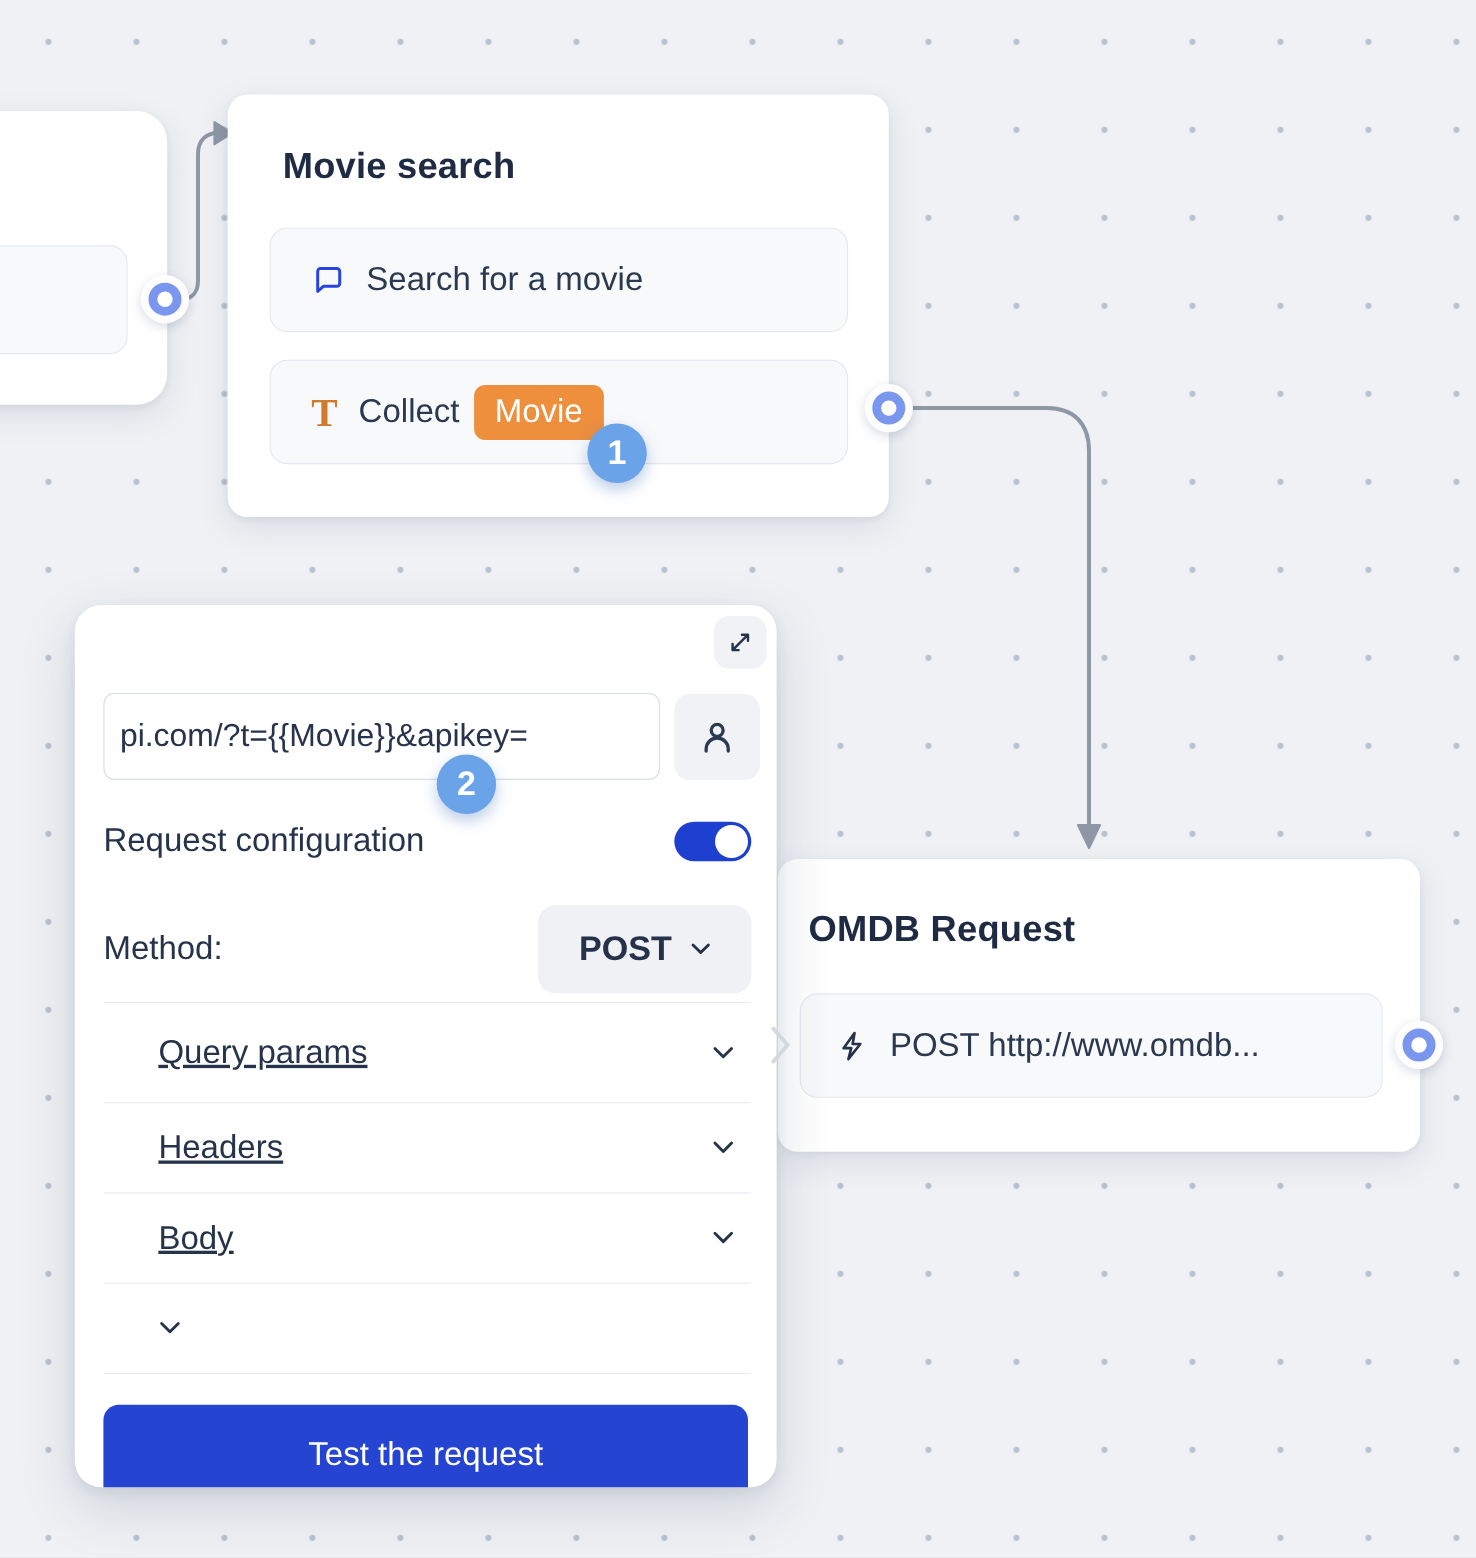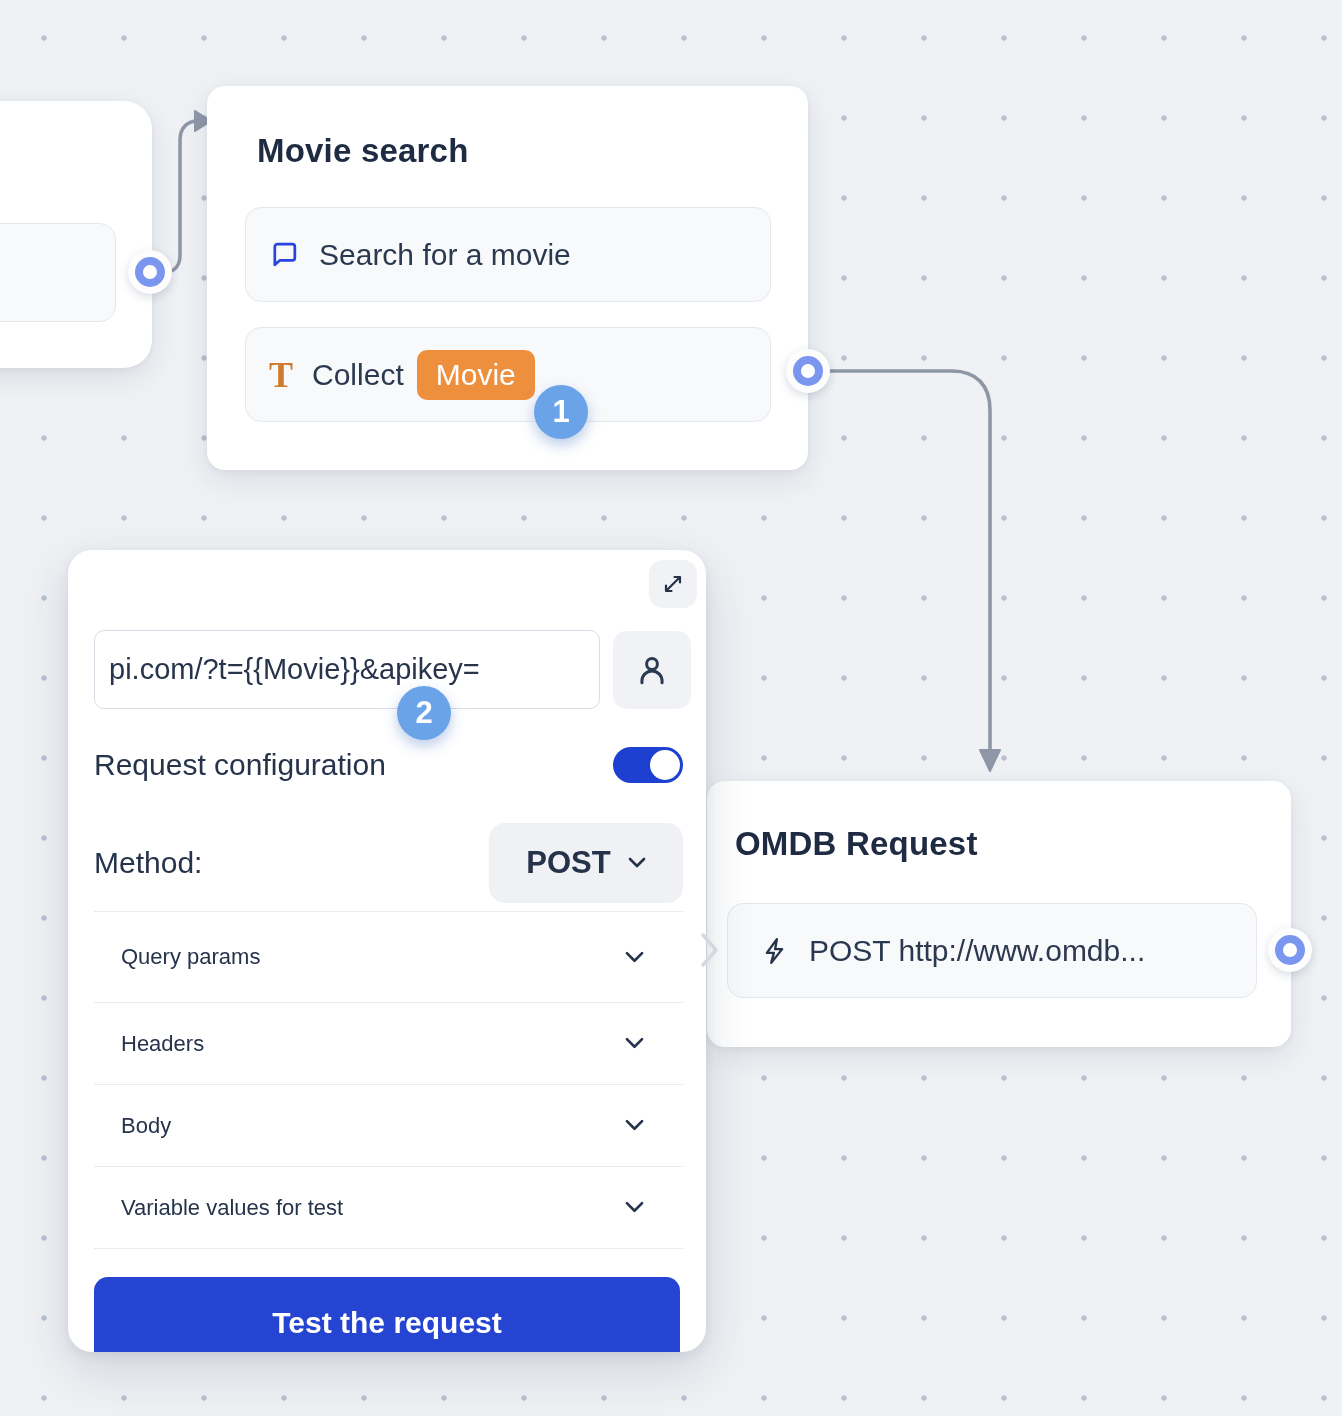--- a/index.html
+++ b/index.html
@@ -9,21 +9,21 @@
     background-image:radial-gradient(circle,#b9c1cf 2.4px,rgba(185,193,207,0) 3px);
     background-size:80px 80px;background-position:4px -2px;
     font-family:"Liberation Sans","DejaVu Sans",sans-serif;
     color:#2b3950;
   }
   .connectors{position:absolute;left:0;top:0;z-index:1;}
   .card{position:absolute;background:#fff;border-radius:18px;
     box-shadow:0 10px 30px rgba(40,55,90,.10),0 2px 6px rgba(40,55,90,.06);z-index:2;}
   .card-title{position:absolute;font-size:33px;font-weight:700;color:#1e2b42;letter-spacing:.2px;}
   .node-item{position:absolute;background:#f8f9fb;border:1.5px solid #e4e8ee;border-radius:16px;
-    display:flex;align-items:center;padding-left:23px;box-sizing:border-box;font-size:30px;color:#2b3950;}
+    display:flex;align-items:center;padding-left:37px;box-sizing:border-box;font-size:30px;color:#2b3950;}
   .node-item .ic{flex:0 0 auto;margin-right:19px;display:flex;align-items:center;}
   .chip{display:inline-flex;align-items:center;height:50px;padding:0 19px;margin-left:13px;
     background:#ee8f3e;border-radius:10px;color:#fff;font-size:30px;}
   .t-glyph{font-family:"Liberation Serif","DejaVu Serif",serif;font-size:36px;line-height:30px;
     font-weight:600;color:#cf7b2e;}
   .port{position:absolute;width:44px;height:44px;border-radius:50%;background:#fdfdfe;z-index:4;
     box-shadow:0 3px 10px rgba(40,60,100,.18);display:flex;align-items:center;justify-content:center;}
   .port-ring{width:30px;height:30px;border-radius:50%;border:8.5px solid #7b96ee;background:#fff;box-sizing:border-box;}
   .step-badge{position:absolute;width:54px;height:54px;border-radius:50%;background:#6ba3e9;z-index:5;
     color:#fff;font-size:31px;font-weight:700;display:flex;align-items:center;justify-content:center;
@@ -41,24 +41,24 @@
     align-items:center;justify-content:space-between;}
   .adv-label{font-size:30px;color:#25334b;}
   .toggle{width:70px;height:36px;border-radius:18px;background:#1e40d1;position:relative;}
   .toggle .knob{position:absolute;right:3px;top:3px;width:30px;height:30px;border-radius:50%;background:#fff;}
   .method-row{position:absolute;left:26px;top:272px;width:589px;height:81px;display:flex;
     align-items:center;justify-content:space-between;}
   .method-label{font-size:30px;color:#25334b;}
   .method-select{width:194px;height:80px;border-radius:16px;background:#eff1f5;display:flex;
     align-items:center;justify-content:center;gap:17px;font-size:31px;font-weight:600;color:#25324a;}
   .divider{position:absolute;left:26px;width:589px;height:1px;background:#e8ebf0;}
-  .acc-row{position:absolute;left:20px;width:589px;display:flex;align-items:center;
-    justify-content:space-between;padding:0 32px 0 33px;box-sizing:border-box;font-size:22px;color:#25334b;}
+  .acc-row{position:absolute;left:43px;width:589px;display:flex;align-items:center;
+    justify-content:space-between;padding:0 32px 0 33px;box-sizing:border-box;font-size:30px;color:#25334b;text-decoration:underline;}
   .test-btn{position:absolute;left:26px;top:727px;width:586px;height:92px;border:none;border-radius:14px;
-    background:#2544d1;color:#fff;font-size:30px;font-weight:700;
+    background:#2544d1;color:#fff;font-size:30px;font-weight:400;
     font-family:"Liberation Sans","DejaVu Sans",sans-serif;}
   .caret{position:absolute;z-index:4;}
 </style>
 </head>
 <body>
 
 <div class="canvas">
 
   <svg class="connectors" width="1342" height="1416">
     <path d="M 165 272 C 175 272 180 265 180 255 L 180 140 C 180 127 188 121 198 121" fill="none" stroke="#8f97a7" stroke-width="3.6" stroke-linecap="round"></path>
@@ -161,21 +161,20 @@
 
     <div class="acc-row" style="top:535px;height:81px;">
       <span>Body</span>
       <svg width="21" height="13" viewBox="0 0 18 12" fill="none" stroke="#25334b" stroke-width="2.4" stroke-linecap="round" stroke-linejoin="round">
           <path d="M2 2 l7 7 7-7"></path>
         </svg>
     </div>
     <div class="divider" style="top:616px;"></div>
 
     <div class="acc-row" style="top:617px;height:81px;">
-      <span>Variable values for test</span>
       <svg width="21" height="13" viewBox="0 0 18 12" fill="none" stroke="#25334b" stroke-width="2.4" stroke-linecap="round" stroke-linejoin="round">
           <path d="M2 2 l7 7 7-7"></path>
         </svg>
     </div>
     <div class="divider" style="top:698px;"></div>
 
     <button class="test-btn">Test the request</button>
   </div>
 
   <div class="port" style="left:128px;top:250px;">

